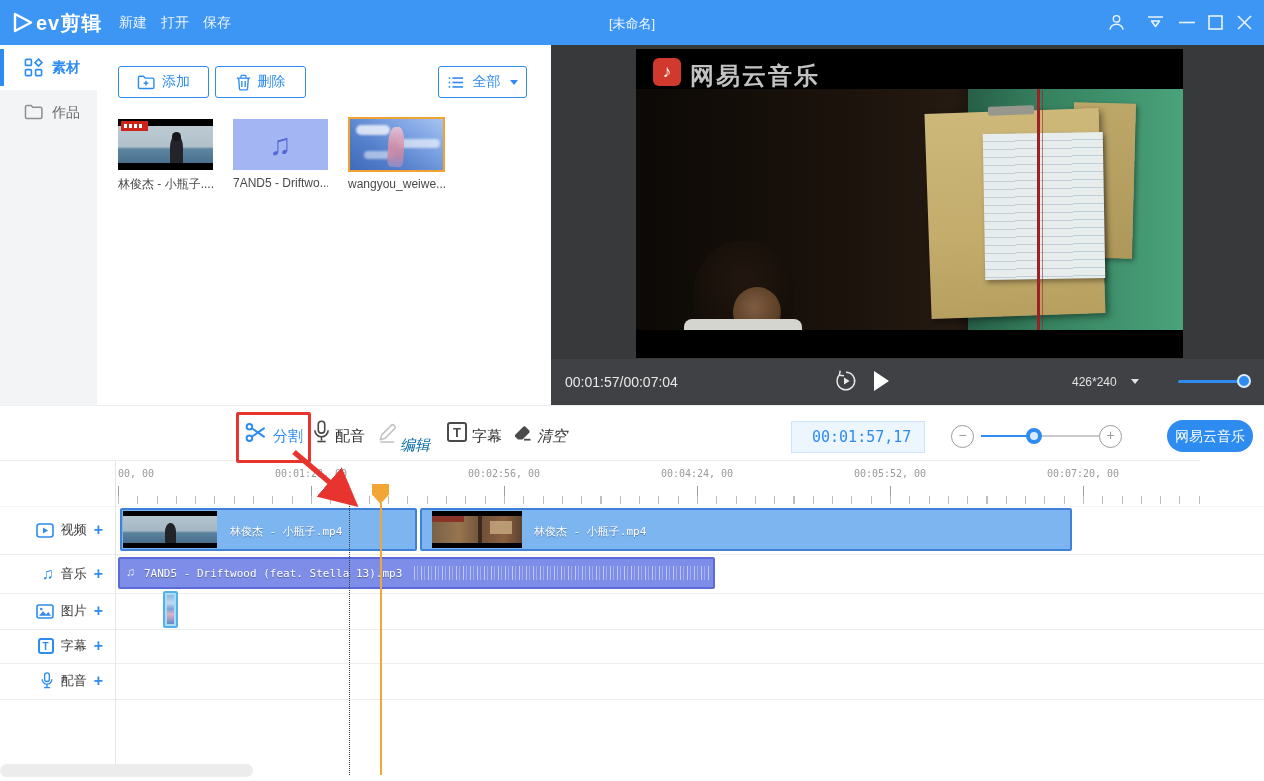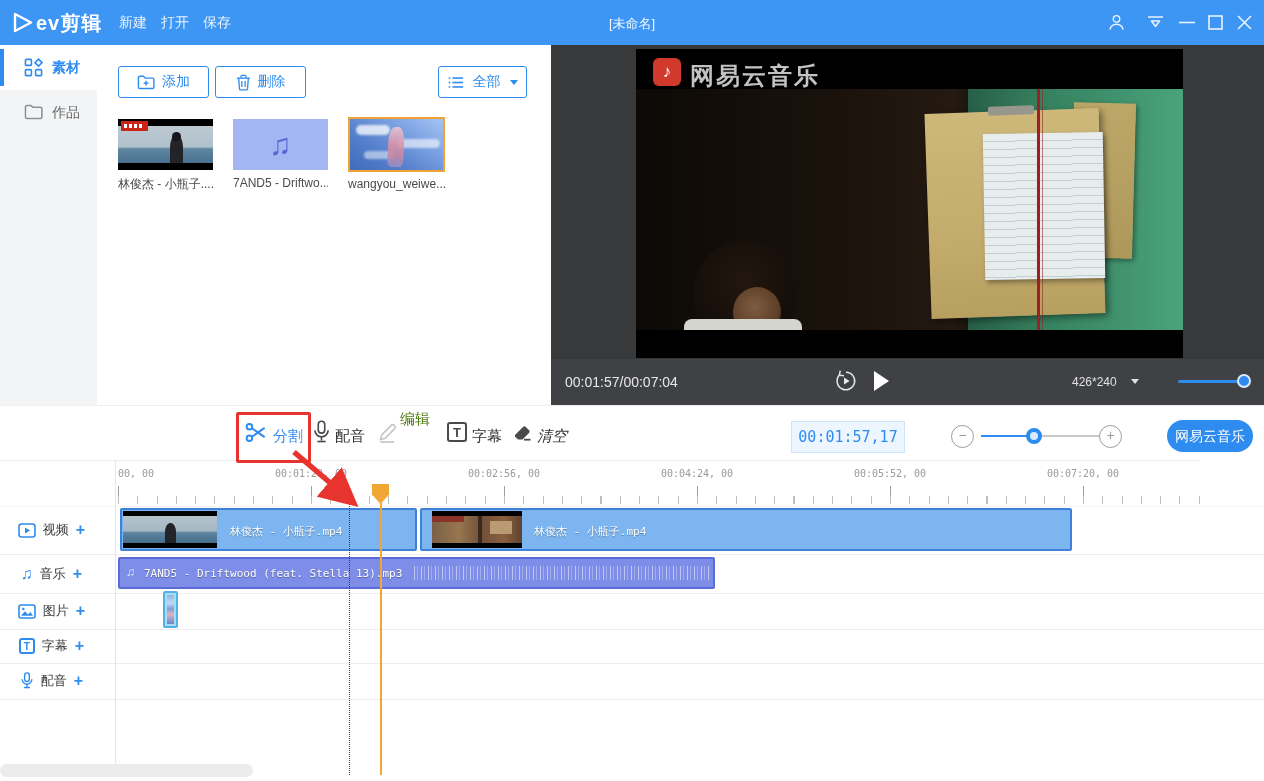--- a/index.html
+++ b/index.html
@@ -36,21 +36,21 @@
 
   
   #toolbar{left:0;top:405px;width:1264px;height:55px;background:#fff;border-top:1px solid #efefef;}
   .tool-label{font-size:15px;color:#333;}
   .circle-btn{width:21px;height:21px;border:1.5px solid #9b9b9b;border-radius:50%;color:#9b9b9b;
               font-size:14px;line-height:19px;text-align:center;}
   
   #timeline{left:0;top:460px;width:1200px;height:321px;background:#fff;border-top:1px solid #ececec;}
   .ruler-lab{top:7px;font-size:10px;color:#9a9a9a;white-space:nowrap;}
   .hsep{left:0;width:1264px;height:1px;background:#ededed;}
-  .trk-row{left:0;width:115px;display:flex;align-items:center;justify-content:center;
+  .trk-row{left:0;width:115px;display:flex;align-items:center;justify-content:flex-end;
            padding-right:12px;box-sizing:border-box;gap:7px;}
   .trk-label{font-size:13px;color:#3a3a3a;}
   .trk-plus{color:#2e8cf0;font-size:16px;font-weight:bold;line-height:1;cursor:pointer;}
   .clip{box-sizing:border-box;border-radius:2px;overflow:hidden;}
   .clip-text{font-size:11px;color:#fff;white-space:nowrap;text-shadow:0 1px 1px rgba(0,0,0,.35);}
   .t-ico{box-sizing:border-box;border:2px solid #2e8cf0;border-radius:3px;color:#2e8cf0;
          font-weight:bold;display:flex;align-items:center;justify-content:center;}
   .caret{width:0;height:0;border-left:4px solid transparent;border-right:4px solid transparent;
          border-top:5px solid currentColor;}
 </style>
@@ -246,36 +246,36 @@
         </svg>
     </span>
     <span class="abs tool-label" style="left:335px;top:21px;">配音</span>
 
     <span class="abs" style="left:377px;top:16px;">
       <svg width="21" height="21" viewBox="0 0 22 22" fill="none" stroke="#c4c4c4" stroke-width="1.7">
           <path d="M3.5 18.5 L5 13.5 L15 3.5 a2 2 0 0 1 2.8 0 l0.7 0.7 a2 2 0 0 1 0 2.8 L8.5 17 Z" stroke-linejoin="round"></path>
           <line x1="3.5" y1="21" x2="18" y2="21"></line>
         </svg>
     </span>
-    <span class="abs tool-label" style="left:400px;top:4px;color:#4d7c0f;">编辑</span>
+    <span class="abs tool-label" style="left:400px;top:30px;color:#0369a1;font-style:italic;">编辑</span>
 
     <span class="abs t-ico" style="left:447px;top:16px;width:20px;height:20px;border-color:#4a4a4a;color:#4a4a4a;font-size:13px;">
         <span>T</span>
       </span>
     <span class="abs tool-label" style="left:472px;top:21px;">字幕</span>
 
     <span class="abs" style="left:511px;top:15px;">
       <svg width="22" height="22" viewBox="0 0 22 22">
           <path d="M4 14 L12 6 a2 2 0 0 1 2.8 0 L18 9.2 a2 2 0 0 1 0 2.8 L11.5 18.5 H7 L4 15.5 Z" fill="#4a4a4a"></path>
           <line x1="13" y1="18.7" x2="19.5" y2="18.7" stroke="#4a4a4a" stroke-width="1.8"></line>
         </svg>
     </span>
     <span class="abs tool-label" style="left:537px;top:21px;font-style:italic;">清空</span>
 
-    <div class="abs mono" style="left:791px;top:15px;width:112px;height:30px;background:#edf5fe;border:1px solid #cde4fb;color:#2e8cf0;font-size:15px;text-align:center;line-height:30px;">00:01:57,17</div>
+    <div class="abs mono" style="left:791px;top:15px;width:112px;height:30px;background:#edf5fe;border:1px solid #cde4fb;color:#2e8cf0;font-size:15px;line-height:30px;padding-left:20px;">00:01:57,17</div>
 
     <div class="abs circle-btn" style="left:951px;top:19px;"><span>−</span></div>
     <div class="abs" style="left:981px;top:29px;width:118px;height:2px;background:#c9c9c9;"></div>
     <div class="abs" style="left:981px;top:29px;width:52px;height:2px;background:#2e8cf0;"></div>
     <div class="abs" style="left:1026px;top:22px;width:16px;height:16px;box-sizing:border-box;border:4px solid #2e8cf0;background:#d8eafc;border-radius:50%;"></div>
     <div class="abs circle-btn" style="left:1099px;top:19px;"><span>+</span></div>
 
     <div class="abs" style="left:1167px;top:14px;width:86px;height:32px;background:#2e8cf0;border-radius:16px;color:#fff;font-size:14px;text-align:center;line-height:32px;">网易云音乐</div>
   </div>
 

